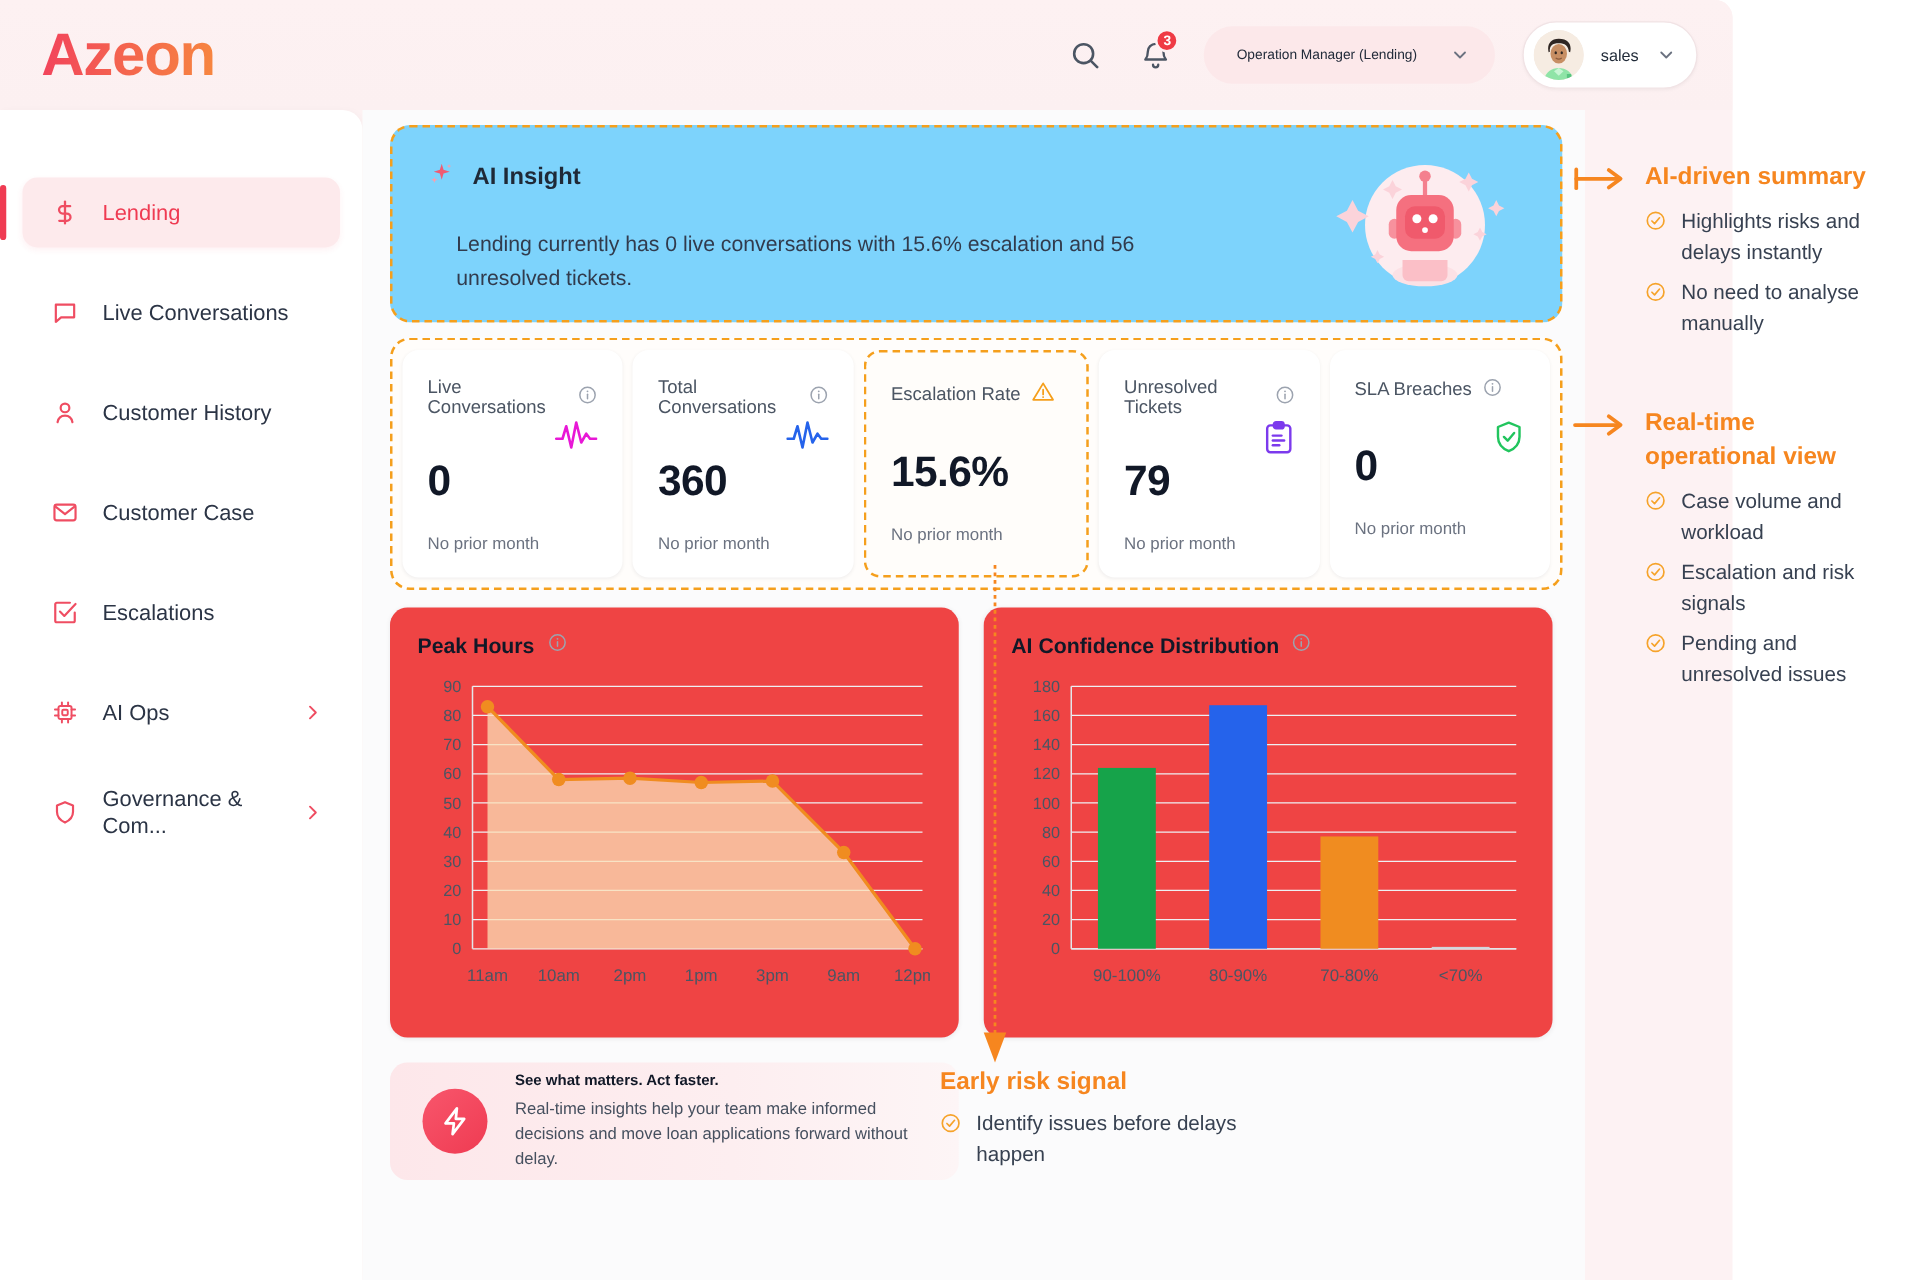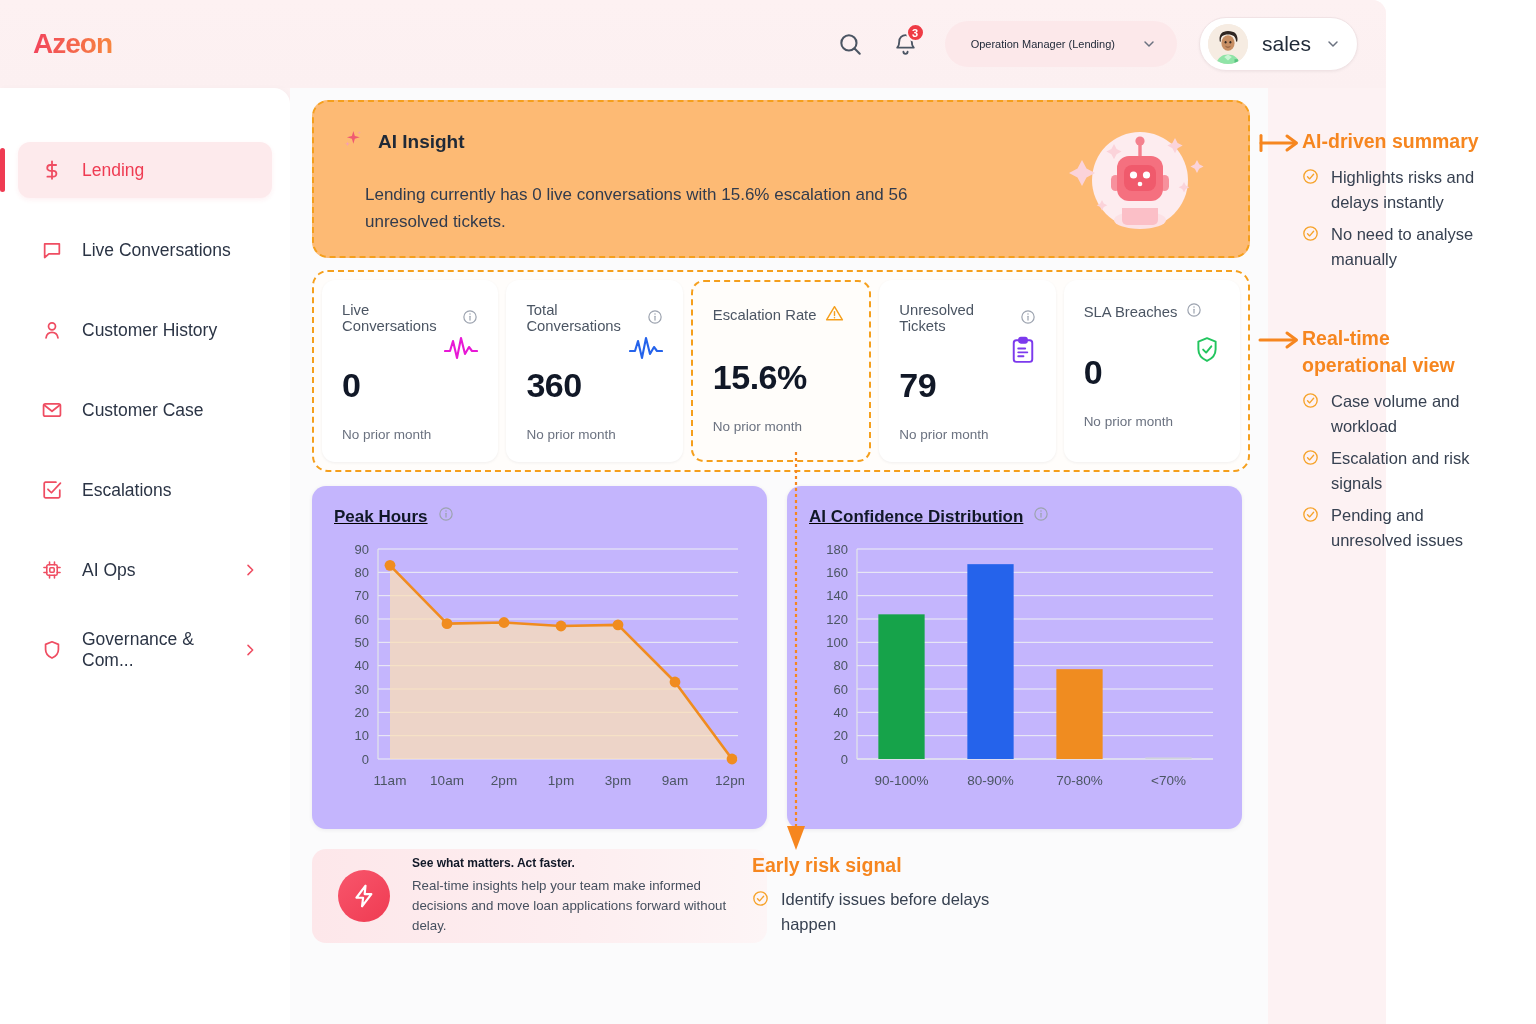--- a/index.html
+++ b/index.html
@@ -18,21 +18,21 @@
     border-radius: 0 14px 0 0;
   }
   .topbar {
     position: absolute; left: 0; top: 0; width: 1386px; height: 88px;
     background: linear-gradient(180deg,#fdf1f2 0%, #fcf0f1 100%);
     border-radius: 0 14px 0 0;
     display: flex; align-items: center;
   }
   .logo {
     margin-left: 33px;
-    font-size: 28px; font-weight: bold; letter-spacing: -1px;
+    font-size: 48px; font-weight: bold; letter-spacing: -1px;
     background: linear-gradient(95deg,#f2425c 0%, #f4624f 45%, #f7873f 100%);
     -webkit-background-clip: text; background-clip: text; color: transparent;
   }
   .topbar-right {
     margin-left: auto; margin-right: 28px;
     display: flex; align-items: center; gap: 22px;
   }
   .icon-btn { width: 34px; height: 34px; display: flex; align-items: center; justify-content: center; cursor: pointer; position: relative; }
   .badge {
     position: absolute; top: -4px; right: -2px;
@@ -45,21 +45,21 @@
     height: 46px; background: #fce8ea; border-radius: 23px;
     display: flex; align-items: center; gap: 26px; padding: 0 20px 0 26px;
     font-size: 11px; color: #222b3a; cursor: pointer;
   }
   .user-chip {
     height: 54px; background: #ffffff; border: 1px solid #f1e3e5; border-radius: 27px;
     display: flex; align-items: center; gap: 14px; padding: 0 16px 0 8px; cursor: pointer;
     box-shadow: 0 1px 3px rgba(0,0,0,.05);
   }
   .avatar { width: 40px; height: 40px; border-radius: 50%; overflow: hidden; background: #f3e9df; flex: none; }
-  .user-name { font-size: 21px; color: #1f2937; font-weight: 500; }
+  .user-name { font-size: 13px; color: #1f2937; font-weight: 500; }
 
   
   .sidebar {
     position: absolute; left: 0; top: 88px; width: 290px; height: 936px;
     background: #ffffff; border-radius: 0 16px 0 0;
     padding-top: 30px;
     box-shadow: 2px 0 6px rgba(0,0,0,.025);
   }
   .nav-item {
     position: relative; height: 56px; margin: 0 18px;
@@ -77,21 +77,21 @@
   .nav-chevron { margin-left: auto; margin-right: 14px; color: #ef4d62; display: flex; }
 
   
   .dash {
     position: absolute; left: 290px; top: 88px; width: 978px; height: 936px;
     background: #fbfbfc;
   }
   .dash-inner { padding: 12px 18px 0 22px; }
 
   .ai-insight {
-    position: relative; height: 158px; background: #fdba74;
+    position: relative; height: 158px; background: #7dd3fc;
     border: 2px dashed #f59f1c; border-radius: 16px;
     padding: 26px 28px; overflow: hidden;
   }
   .ai-title { display: flex; align-items: center; gap: 14px; font-size: 19px; font-weight: bold; color: #1f2937; }
   .ai-body { margin-top: 26px; font-size: 17px; line-height: 27px; color: #313b4d; max-width: 620px; margin-left: 23px; }
   .robot-wrap { position: absolute; right: 36px; top: 18px; width: 150px; height: 122px; }
 
   .kpi-band {
     margin-top: 12px; border: 2px dashed #f59f1c; border-radius: 16px;
     padding: 8px; display: flex; gap: 8px; background: #fffdfb;
@@ -102,42 +102,41 @@
     box-shadow: 0 1px 3px rgba(20,20,40,.06);
   }
   .kpi.highlight { border: 2px dashed #f59f1c; background: #fffdfa; box-shadow: none; }
   .kpi-head { display: flex; align-items: center; gap: 9px; font-size: 14.8px; color: #4b5563; }
   .kpi-val { margin-top: 32px; font-size: 34px; font-weight: bold; color: #111827; letter-spacing: -.5px; }
   .kpi-sub { margin-top: 22px; font-size: 13.5px; color: #6b7280; }
   .kpi-ico { position: absolute; right: 20px; top: 56px; }
 
   .charts { margin-top: 14px; display: flex; gap: 20px; }
   .card {
-    background: #c4b5fd; border-radius: 14px; padding: 20px 22px 16px 22px;
+    background: #ef4444; border-radius: 14px; padding: 20px 22px 16px 22px;
     box-shadow: 0 1px 4px rgba(20,20,40,.07);
-    text-decoration: underline;
   }
   .card-title { display: flex; align-items: center; gap: 10px; font-size: 17px; font-weight: bold; color: #111827; }
   .chart-box { margin-top: 14px; }
 
   .promo {
     margin-top: 20px; margin-right: 0; height: 94px;
     background: linear-gradient(90deg,#fde7ea 0%, #fdeef0 60%, #fdf5f6 100%);
     border-radius: 14px; display: flex; align-items: center; gap: 22px; padding: 0 26px;
   }
   .promo-ico {
     width: 52px; height: 52px; border-radius: 50%; flex: none;
     background: linear-gradient(140deg,#f8566c 0%, #ef3b52 100%);
     display: flex; align-items: center; justify-content: center;
   }
   .promo-h { font-size: 12px; font-weight: bold; color: #111827; }
   .promo-p { margin-top: 6px; font-size: 13.3px; line-height: 20px; color: #46505f; max-width: 530px; }
 
   
-  .anno { position: absolute; display: flex; gap: 0; }
+  .anno { position: absolute; display: flex; gap: 14px; }
   .anno-arrow { color: #f6861f; flex: none; padding-top: 4px; }
   .anno-h { font-size: 19.5px; font-weight: bold; color: #f6861f; line-height: 27px; }
   .anno-ul { margin-top: 10px; list-style: none; }
   .anno-li { display: flex; gap: 12px; margin-bottom: 7px; justify-content: center; }
   .anno-check { flex: none; margin-top: 3px; color: #f6a32a; }
   .anno-txt { font-size: 16.5px; line-height: 25px; color: #374151; max-width: 175px; }
 
   .vline { position: absolute; }
   .ann-bottom { position: absolute; }
   .ann-bottom .anno-h { margin-bottom: 8px; }

